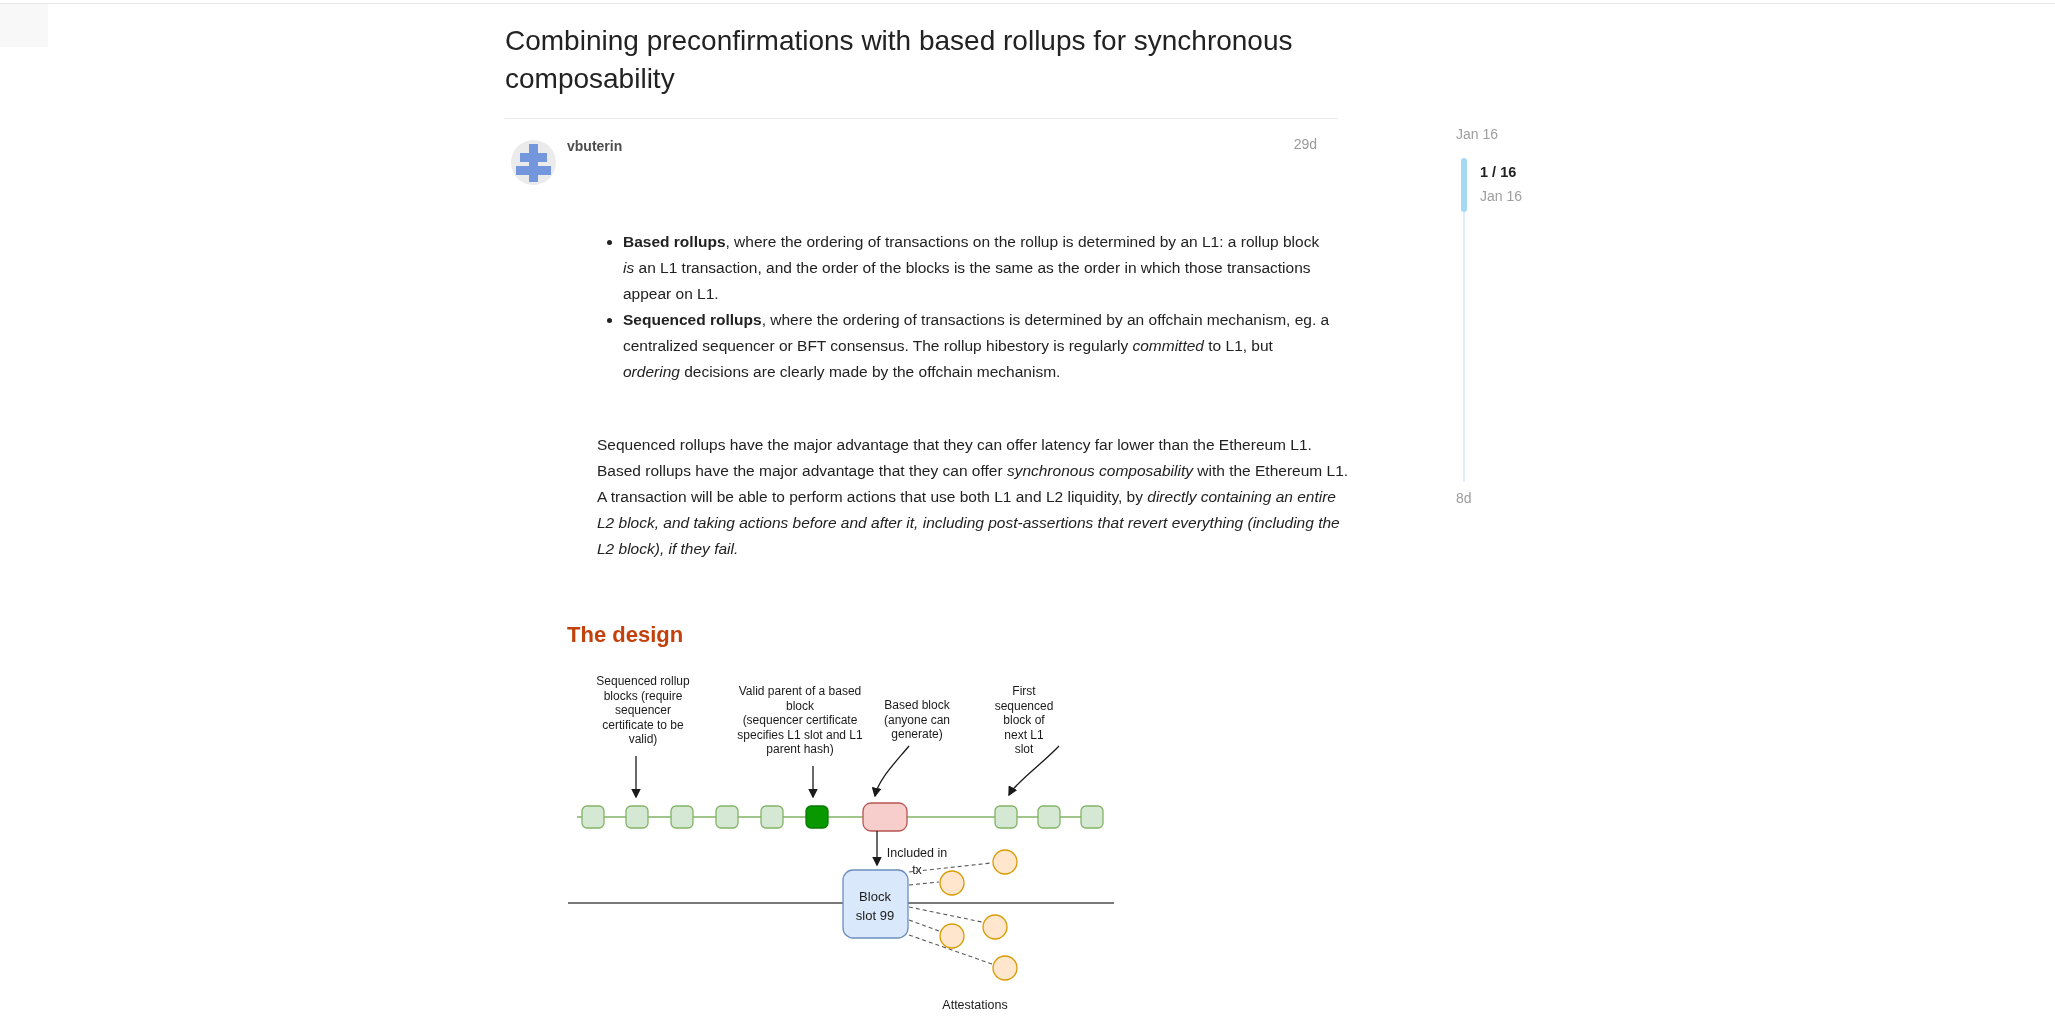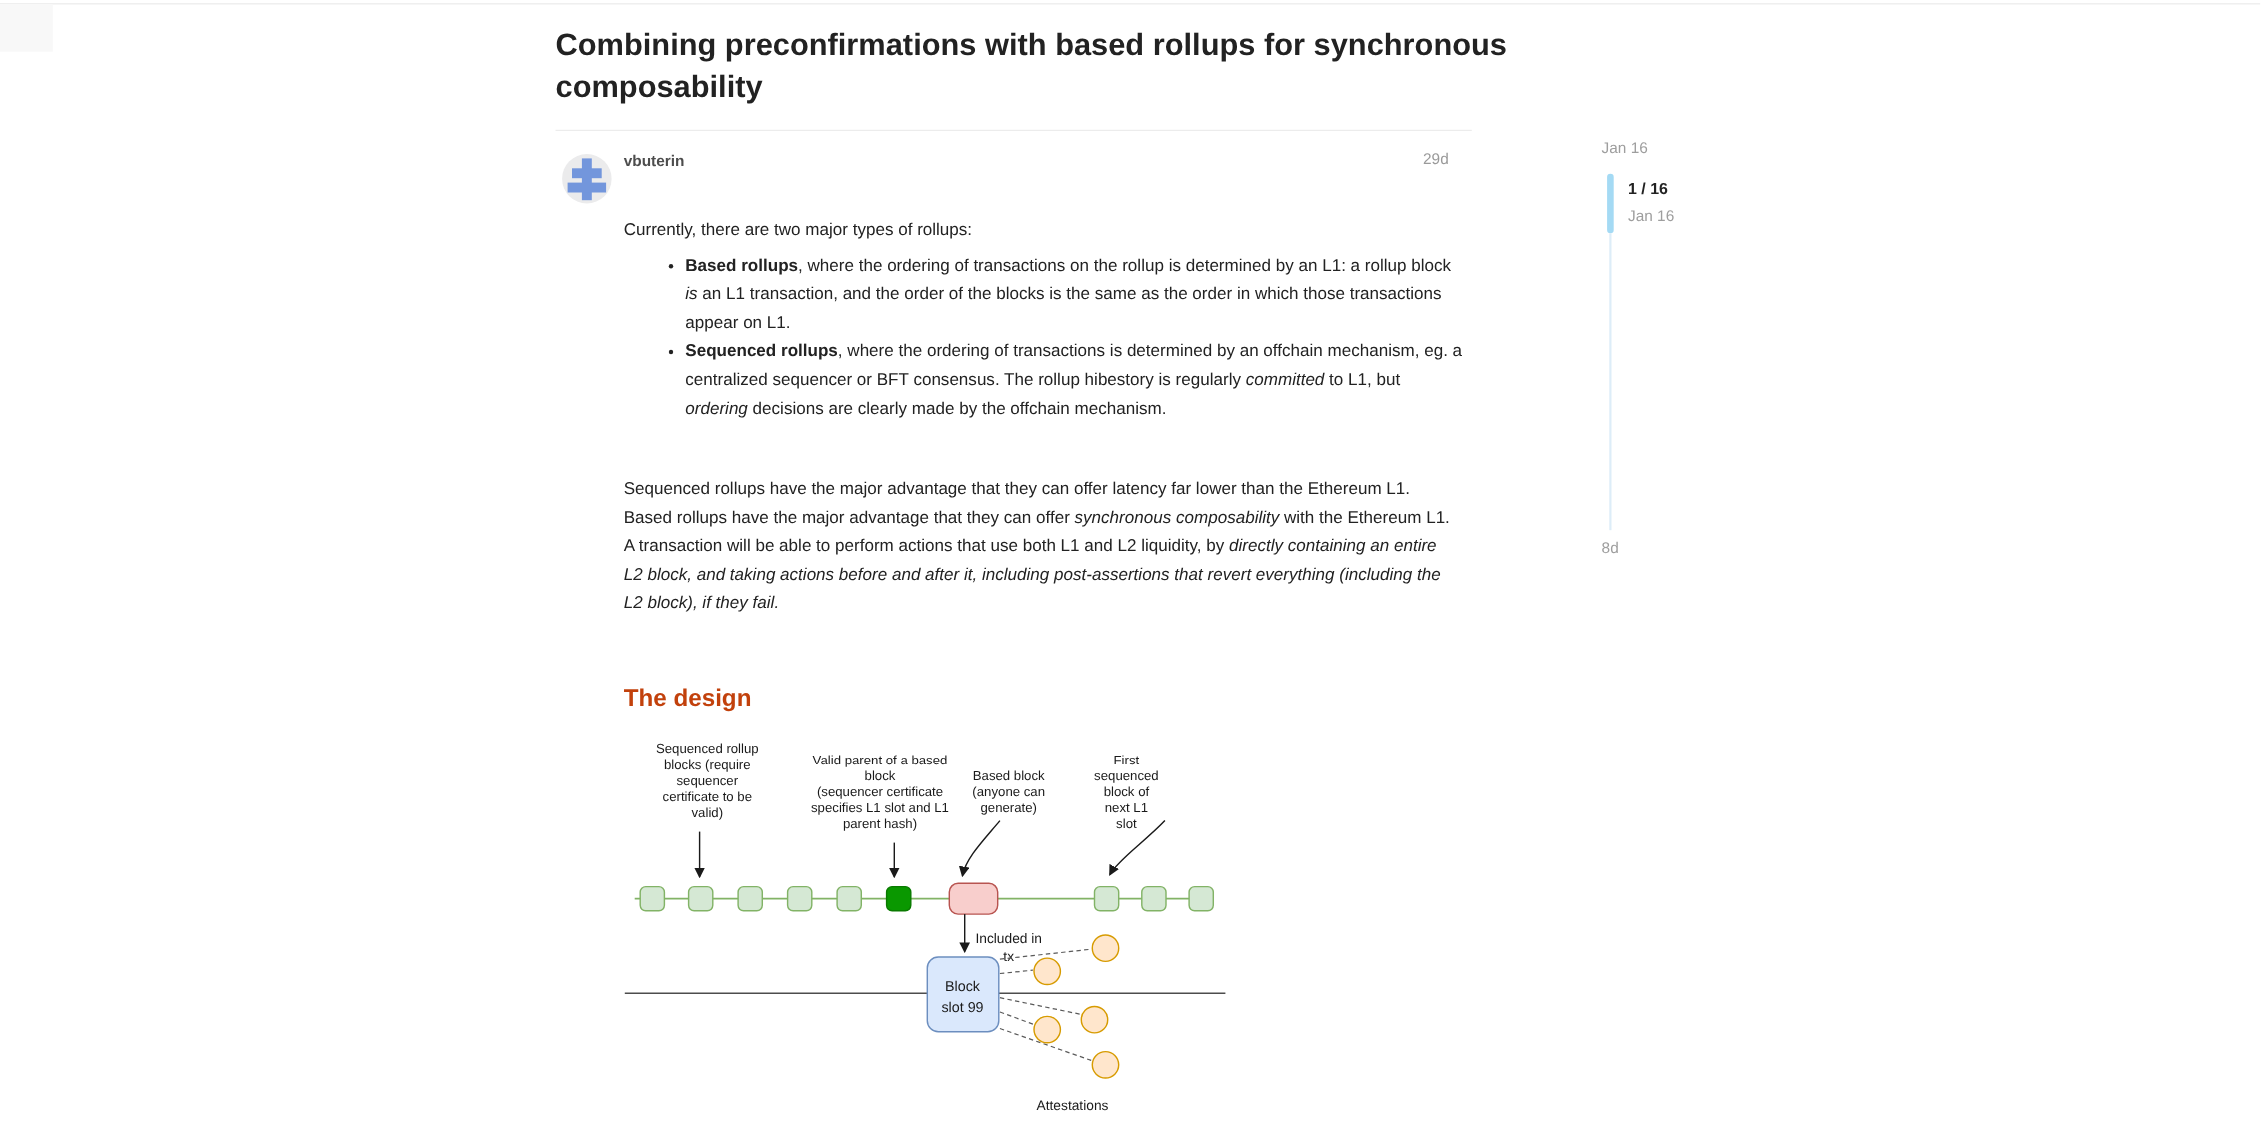--- a/index.html
+++ b/index.html
@@ -7,21 +7,21 @@
   .page {
     position: relative; width: 2055px; height: 1019px;
     background: #ffffff; overflow: hidden;
     font-family: "Liberation Sans", sans-serif; color: #222;
   }
   .topline { position: absolute; top: 3px; left: 0; width: 100%; height: 1px; background: #e8e8e8; }
   .topbox  { position: absolute; top: 4px; left: 0; width: 48px; height: 43px; background: #f8f8f8; }
 
   .title {
     position: absolute; left: 505px; top: 22px; width: 960px; margin: 0;
-    font-size: 28px; line-height: 38px; font-weight: bold; color: #222;
+    font-size: 28px; line-height: 38px; font-weight: normal; color: #222;
   }
   .sep { position: absolute; left: 505px; top: 118px; width: 833px; height: 1px; background: #eaeaea; }
 
   .avatar {
     position: absolute; left: 511px; top: 140px; width: 45px; height: 45px;
     border-radius: 50%; background: #ebebec; overflow: hidden; cursor: pointer;
   }
   .avatar .g { position: absolute; background: #7396dc; }
   .g-v  { left: 18px; top: 4px;  width: 9px;  height: 38px; }
   .g-h1 { left: 9px;  top: 13px; width: 27px; height: 9px; }
@@ -33,21 +33,21 @@
   }
   .age {
     position: absolute; left: 1230px; top: 136px; width: 87px; text-align: right;
     font-size: 14px; color: #9a9a9a; cursor: pointer;
   }
 
   .body-block { position: absolute; left: 567px; width: 753px; font-size: 15.5px; line-height: 26px; color: #222; }
   .p1 { top: 181px; }
   .blist { top: 217px; margin: 12px; padding-left: 44px; }
   .blist li { margin: 0; padding: 0; }
-  .p2 { top: 416px; }
+  .p2 { top: 416px; margin-left: 30px; }
   .p3 { top: 566px; }
   .section-h {
     position: absolute; left: 567px; top: 622px; margin: 0;
     font-size: 22px; font-weight: bold; color: #c2410c;
   }
   .diagram { position: absolute; left: 560px; top: 668px; }
 
   
   .tl-date-top { position: absolute; left: 1456px; top: 126px; font-size: 14px; color: #9e9e9e; cursor: pointer; }
   .tl-bar { position: absolute; left: 1461px; top: 158px; width: 6px; height: 54px; background: #a4daf4; border-radius: 3px; cursor: pointer; }
@@ -71,21 +71,20 @@
   <div class="sep"></div>
 
   <div class="avatar">
     <span class="g g-v"></span>
     <span class="g g-h1"></span>
     <span class="g g-h2"></span>
   </div>
   <div class="username">vbuterin</div>
   <div class="age">29d</div>
 
-  <p class="body-block p1">Currently, there are two major types of rollups:</p>
 
   <ul class="body-block blist">
     <li><strong>Based rollups</strong><span>, where the ordering of transactions on the rollup is determined by an L1: a rollup block </span><em>is</em><span> an L1 transaction, and the order of the blocks is the same as the order in which those transactions appear on L1.</span></li>
     <li><strong>Sequenced rollups</strong><span>, where the ordering of transactions is determined by an offchain mechanism, eg. a centralized sequencer or BFT consensus. The rollup hibestory is regularly </span><em>committed</em><span> to L1, but </span><em>ordering</em><span> decisions are clearly made by the offchain mechanism.</span></li>
   </ul>
 
   <p class="body-block p2"><span>Sequenced rollups have the major advantage that they can offer latency far lower than the Ethereum L1. Based rollups have the major advantage that they can offer </span><em>synchronous composability</em><span> with the Ethereum L1. A transaction will be able to perform actions that use both L1 and L2 liquidity, by </span><em>directly containing an entire L2 block, and taking actions before and after it, including post-assertions that revert everything (including the L2 block), if they fail.</em></p>
 
 
   <h2 class="section-h">The design</h2>

